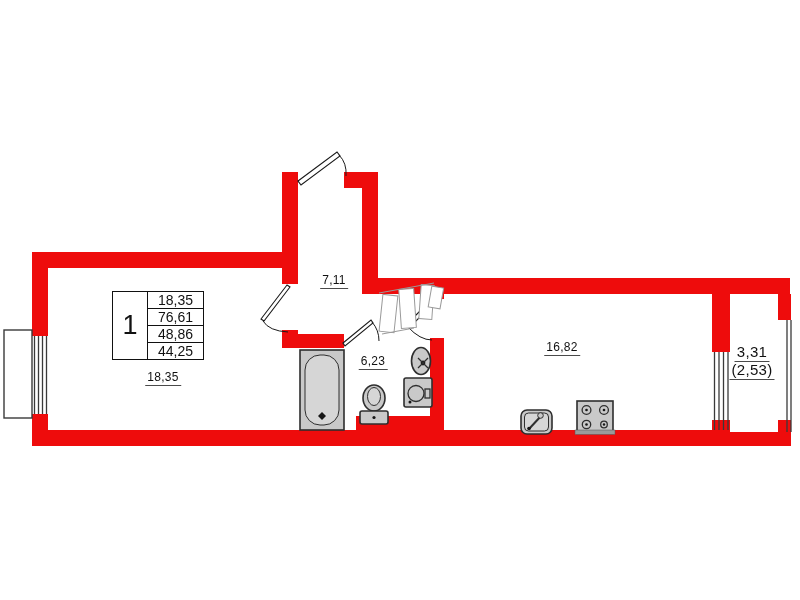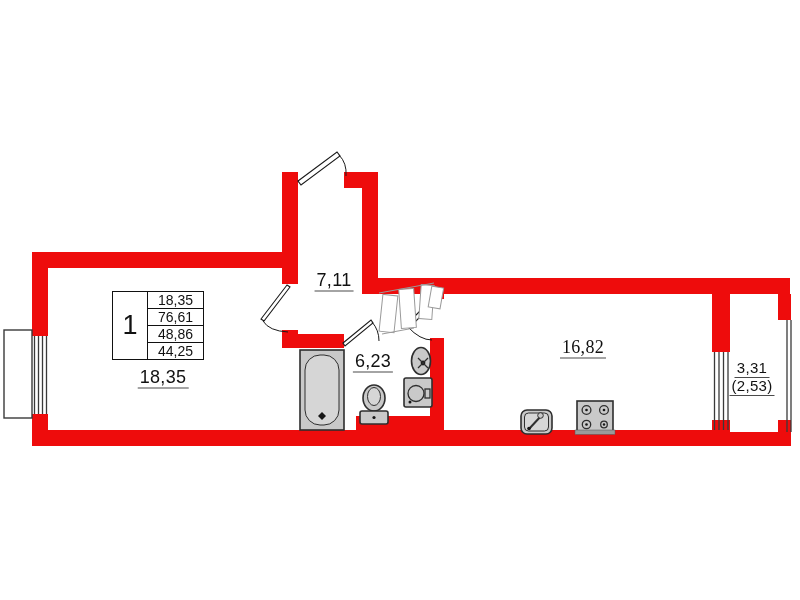--- a/index.html
+++ b/index.html
@@ -18,21 +18,21 @@
   .frame{stroke:#3a3a3a;stroke-width:1.4;fill:#fff;}
   .door-leaf{fill:#fff;stroke:var(--line);stroke-width:1.1;}
   .door-arc{fill:none;stroke:var(--line);stroke-width:1;}
   .fix{fill:var(--fixture);stroke:#2e2e2e;stroke-width:1.6;}
   .fix-in{fill:#d6d6d6;stroke:#2e2e2e;stroke-width:1;}
   .fix-line{fill:none;stroke:#2e2e2e;stroke-width:1.3;}
   .dark{fill:#161616;stroke:none;}
   .sketch{fill:#fff;stroke:#9a9a9a;stroke-width:1;}
   .room-label{
     position:absolute;transform:translate(-50%,-50%);
-    font-size:18px;letter-spacing:0.3px;white-space:nowrap;
+    font-size:12px;letter-spacing:0.3px;white-space:nowrap;
   }
   .room-label .u{border-bottom:1.4px solid #4a4a4a;padding:0 2px 1px 2px;}
   .room-label.small{font-size:15px;}
   .balcony-label{line-height:18px;text-align:center;}
   .info-table{
     position:absolute;left:112px;top:291px;border-collapse:collapse;
     background:#fff;table-layout:fixed;
   }
   .info-table td{
     border:1.6px solid #111;width:55px;height:16px;padding:0;
@@ -181,21 +181,21 @@
 
   <div class="room-label" style="left:163px;top:377px;">
     <span class="u">18,35</span>
   </div>
   <div class="room-label" style="left:334px;top:280px;">
     <span class="u">7,11</span>
   </div>
   <div class="room-label" style="left:373px;top:361px;">
     <span class="u">6,23</span>
   </div>
-  <div class="room-label" style="left:583px;top:347px;font-family:Liberation Serif, serif;">
+  <div class="room-label" style="left:562px;top:347px;">
     <span class="u">16,82</span>
   </div>
-  <div class="room-label small balcony-label" style="left:752px;top:361px;margin-top:16px;">
+  <div class="room-label small balcony-label" style="left:752px;top:361px;">
     <div><span class="u">3,31</span></div>
     <div><span class="u">(2,53)</span></div>
   </div>
 
 </div>
 
 </body></html>

